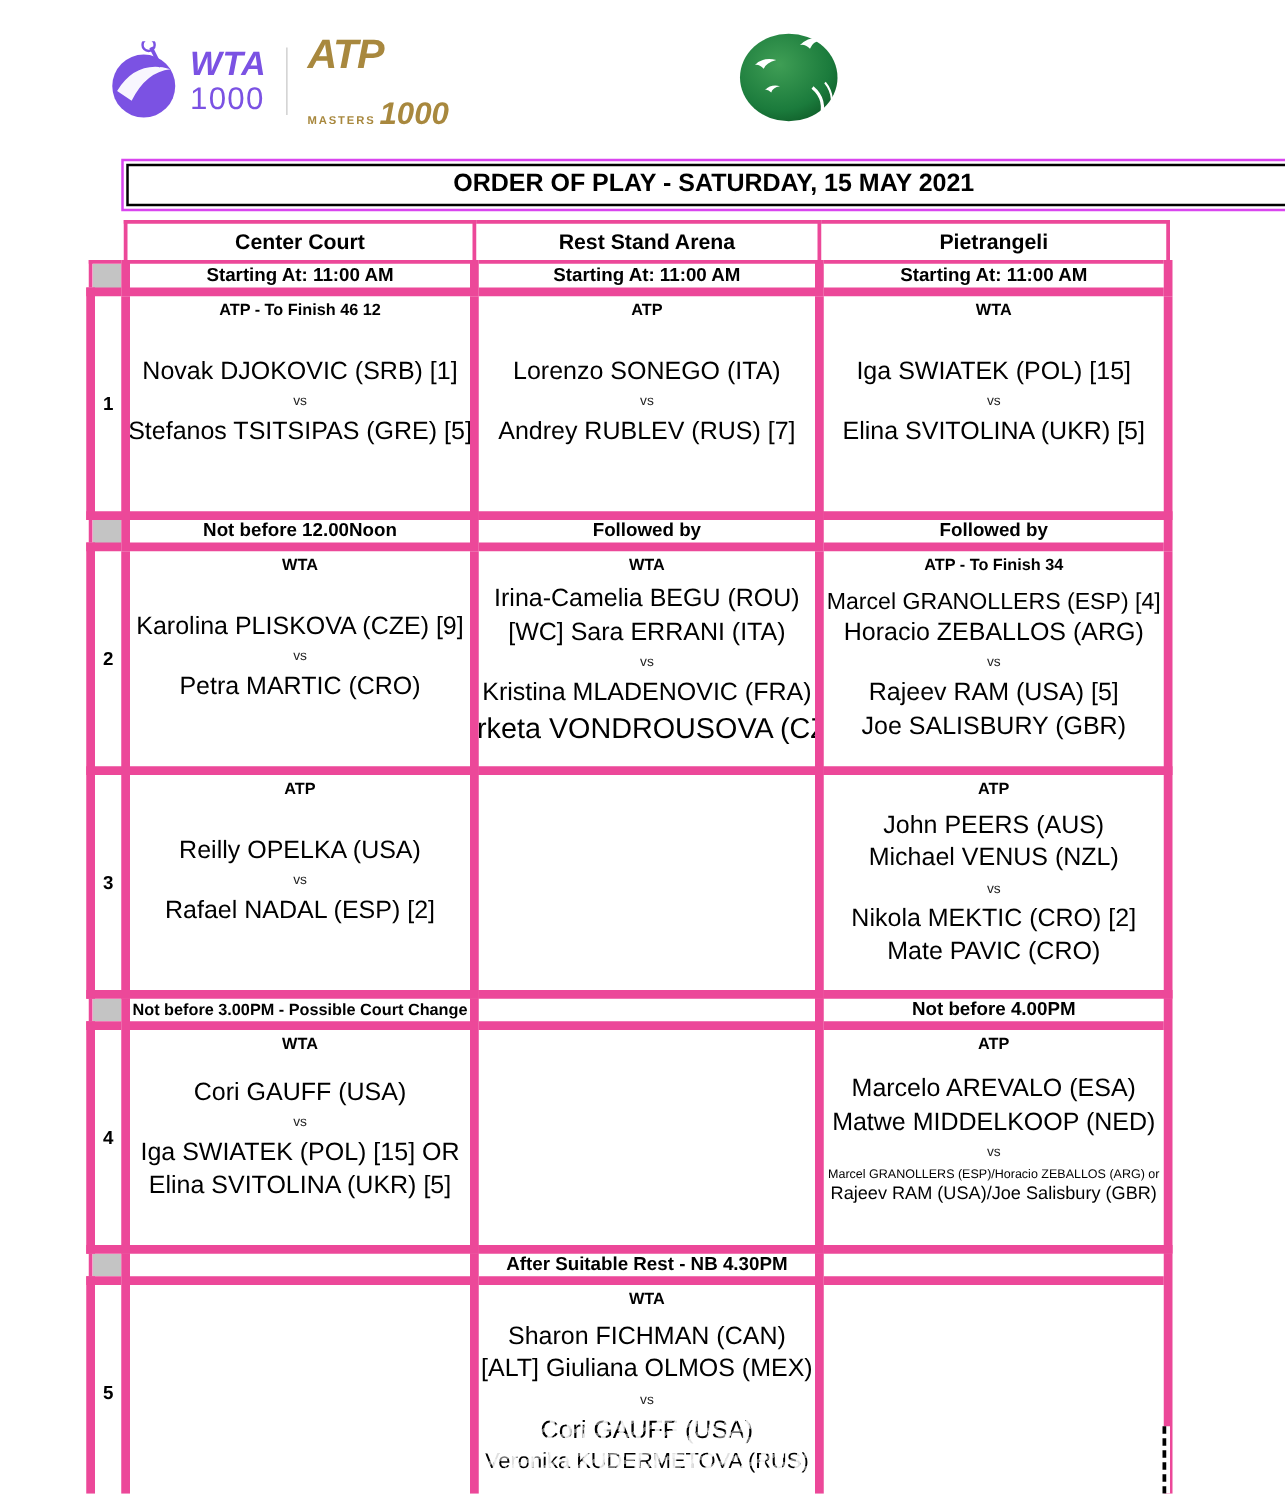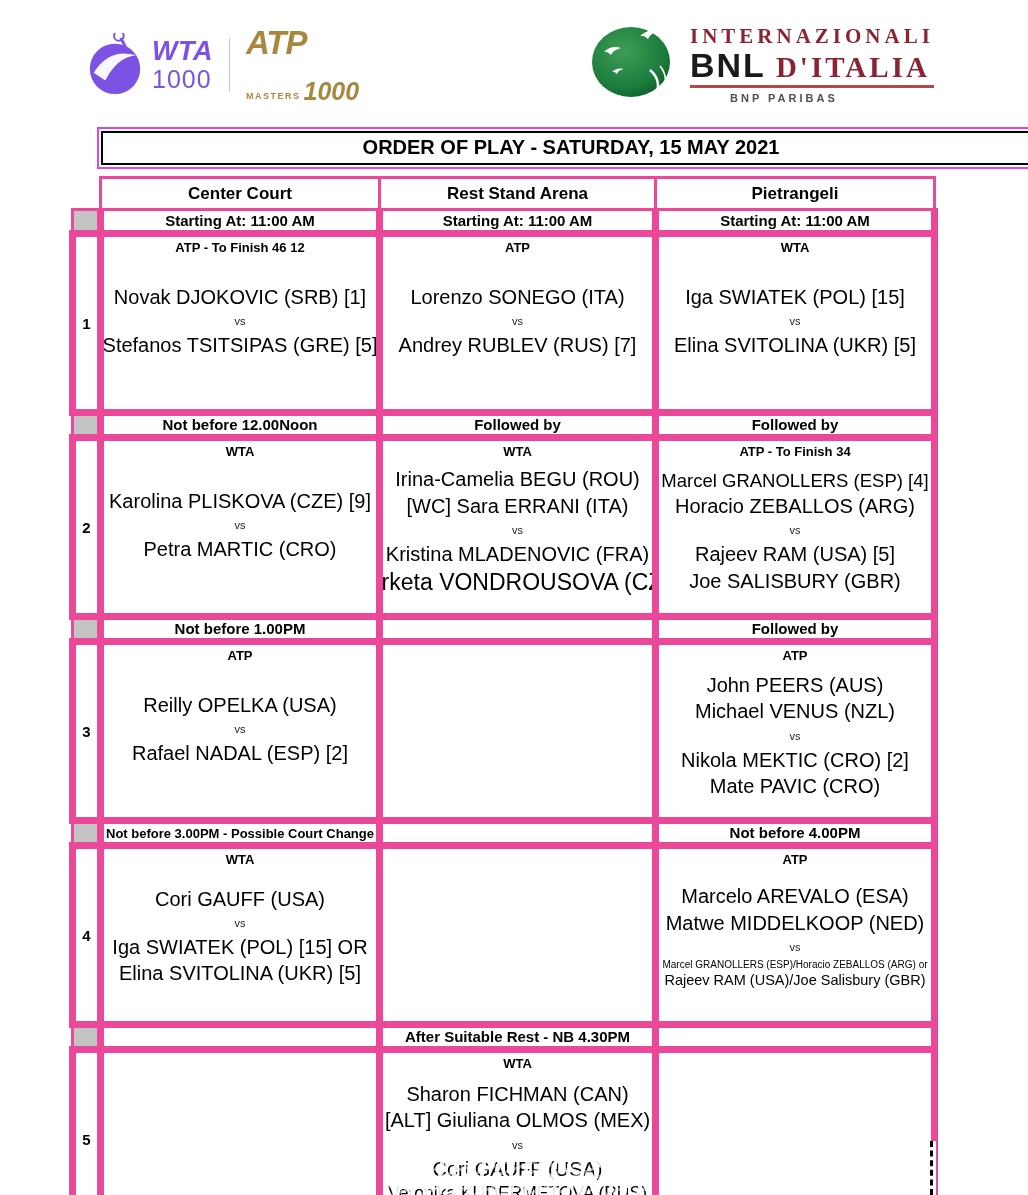--- a/index.html
+++ b/index.html
@@ -109,29 +109,20 @@
             <stop offset="100%" stop-color="#0e5a27"></stop>
           </radialGradient>
         </defs>
         <ellipse cx="41" cy="38" rx="39" ry="35" fill="url(#g1)"></ellipse>
         <path d="M50 12 q8 -8 20 -5 q-10 2 -12 8 q-4 -4 -8 -3 z" fill="#fff"></path>
         <path d="M14 28 q7 -7 17 -4 q-8 2 -10 7 q-4 -4 -7 -3 z" fill="#fff"></path>
         <path d="M22 48 q5 -5 12 -3 q-6 1 -7 5 q-3 -3 -5 -2 z" fill="#fff"></path>
         <path d="M60 46 q12 10 6 26" stroke="#fff" stroke-width="2.5" fill="none"></path>
         <path d="M70 42 q10 12 2 30" stroke="#fff" stroke-width="1.6" fill="none"></path>
       </svg>
-      <div class="bnl-text">
-        <span class="bnl-line1">INTERNAZIONALI</span>
-        <span class="bnl-line2">
-          <span class="bnl-bnl">BNL</span>
-          <span class="bnl-ditalia">D'ITALIA</span>
-        </span>
-        <span class="bnl-rule"></span>
-        <span class="bnl-sponsor">BNP PARIBAS</span>
-      </div>
     </div>
   </div>
 
 
   <div class="banner">
     <div class="banner-inner">ORDER OF PLAY - SATURDAY, 15 MAY 2021</div>
   </div>
 
   <table class="oop">
     <colgroup>
@@ -246,26 +237,20 @@
               </div>
               <div class="vs-label">vs</div>
               <div class="side">
                 <div class="player-line fit">Rajeev RAM (USA) [5]</div>
                 <div class="player-line fit">Joe SALISBURY (GBR)</div>
               </div>
               <div class="sp2"></div>
             </div>
           </td>
         </tr>
-        <tr class="time-row">
-          <td class="marker"></td>
-          <td class="timecell"><div class="time-text fit">Not before 1.00PM</div></td>
-          <td class="timecell"></td>
-          <td class="timecell"><div class="time-text fit">Followed by</div></td>
-        </tr>
         <tr class="match-row">
           <td class="numcell">3</td>
           <td class="matchcell">
             <div class="cellflex">
               <div class="tour-label fit">ATP</div>
               <div class="sp1"></div>
               <div class="side">
                 <div class="player-line fit">Reilly OPELKA (USA)</div>
               </div>
               <div class="vs-label">vs</div>

